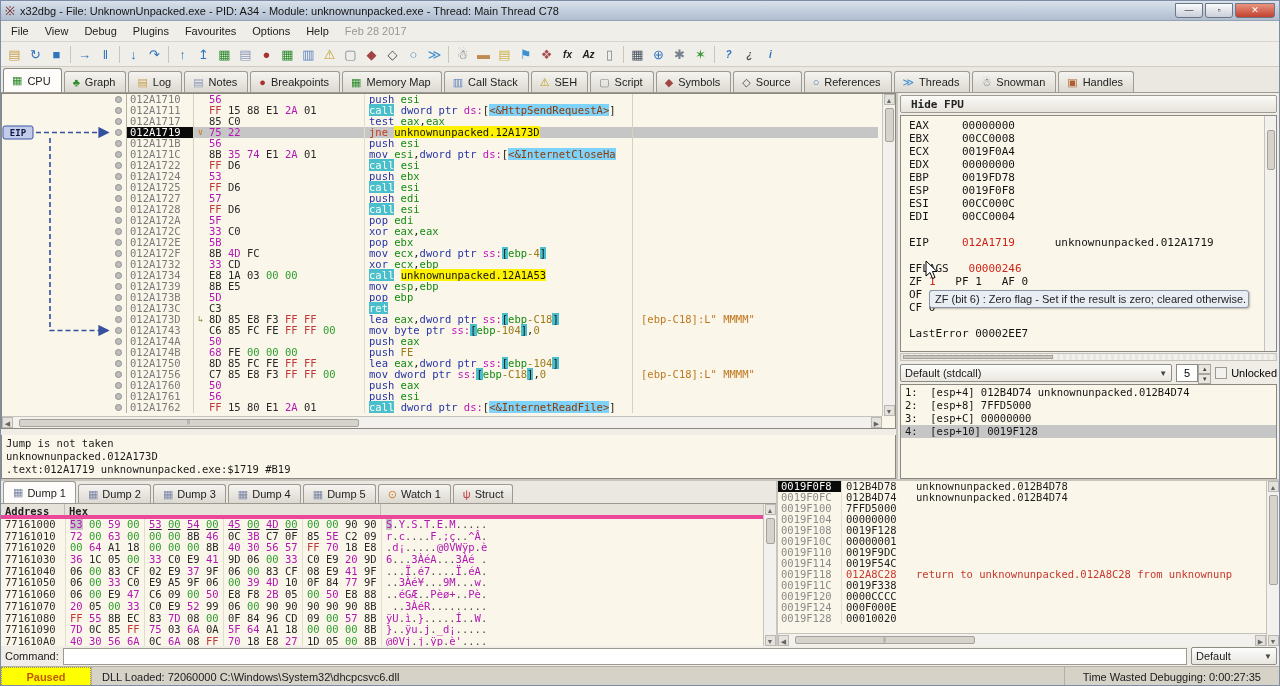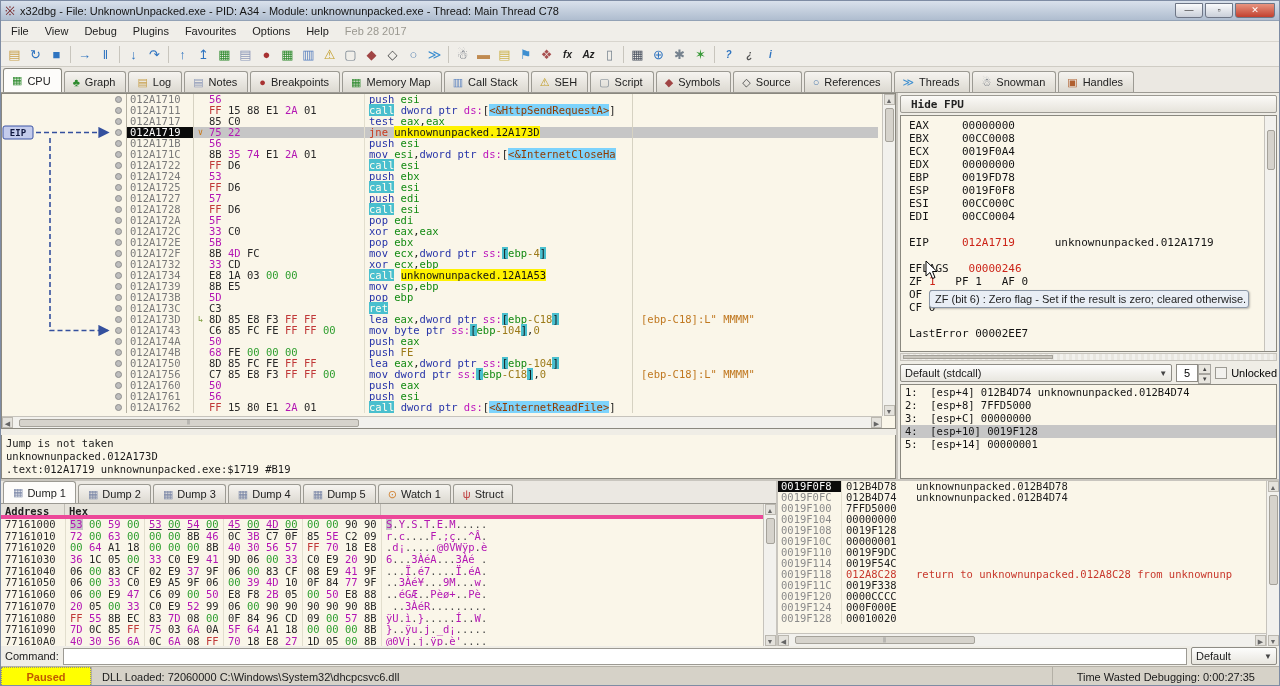--- a/index.html
+++ b/index.html
@@ -127,21 +127,21 @@
   .stackhscroll{position:absolute;left:0;right:13px;bottom:0;height:13px;background:#F2F1ED;border-top:1px solid #C6C3BC;display:flex;align-items:center}
 
   
   .cmdbar{height:20px;display:flex;align-items:center;background:#EFEDE6;padding:1px 2px;gap:4px}
   .cmdlabel{color:#1A1A1A;padding-left:2px}
   .cmdinput{flex:1;height:17px;background:#fff;border:1px solid #9C9A93}
   .cmdcombo{width:86px}
   .statusbar{height:21px;display:flex;align-items:stretch;background:#D6D2C8;border-top:1px solid #B4B0A6}
   .paused{width:90px;background:#FFFF00;color:#C05A00;font-weight:bold;display:flex;align-items:center;justify-content:center;border:1px dotted #909080}
   .statusmsg{flex:1;display:flex;align-items:center;padding-left:10px;color:#1A1A1A;border-left:1px solid #B4B0A6}
-  .statustime{display:flex;align-items:center;padding:0 24px;border-left:1px solid #B4B0A6;color:#1A1A1A}
+  .statustime{display:flex;align-items:center;padding:0 18px;border-left:1px solid #B4B0A6;color:#1A1A1A}
 </style>
 </head>
 <body>
 
 <div class="win">
 
   <div class="titlebar">
     <span class="appicon">※</span>
     <span class="title">x32dbg - File: UnknownUnpacked.exe - PID: A34 - Module: unknownunpacked.exe - Thread: Main Thread C78</span>
     <span class="winbtns">
@@ -375,21 +375,20 @@
             </span>
         </span>
         <span class="chk"></span>
         <span>Unlocked</span>
       </div>
       <div class="argsbox" id="argsbox">
           <div class="argrow">1:  [esp+4] 012B4D74 unknownunpacked.012B4D74</div>
           <div class="argrow">2:  [esp+8] 7FFD5000</div>
           <div class="argrow">3:  [esp+C] 00000000</div>
           <div class="argrow sel">4:  [esp+10] 0019F128</div>
-          <div class="argrow">5:  [esp+14] 00000001</div>
         </div>
     </div>
   </div>
 
   <div class="bottom">
     <div class="dumpcol">
       <div class="dumptabs" id="dumptabs">
           <span class="dtab active">
             <span class="tabicon" style="color: rgb(124, 136, 168);">▦</span>
             <span>Dump 1</span>

